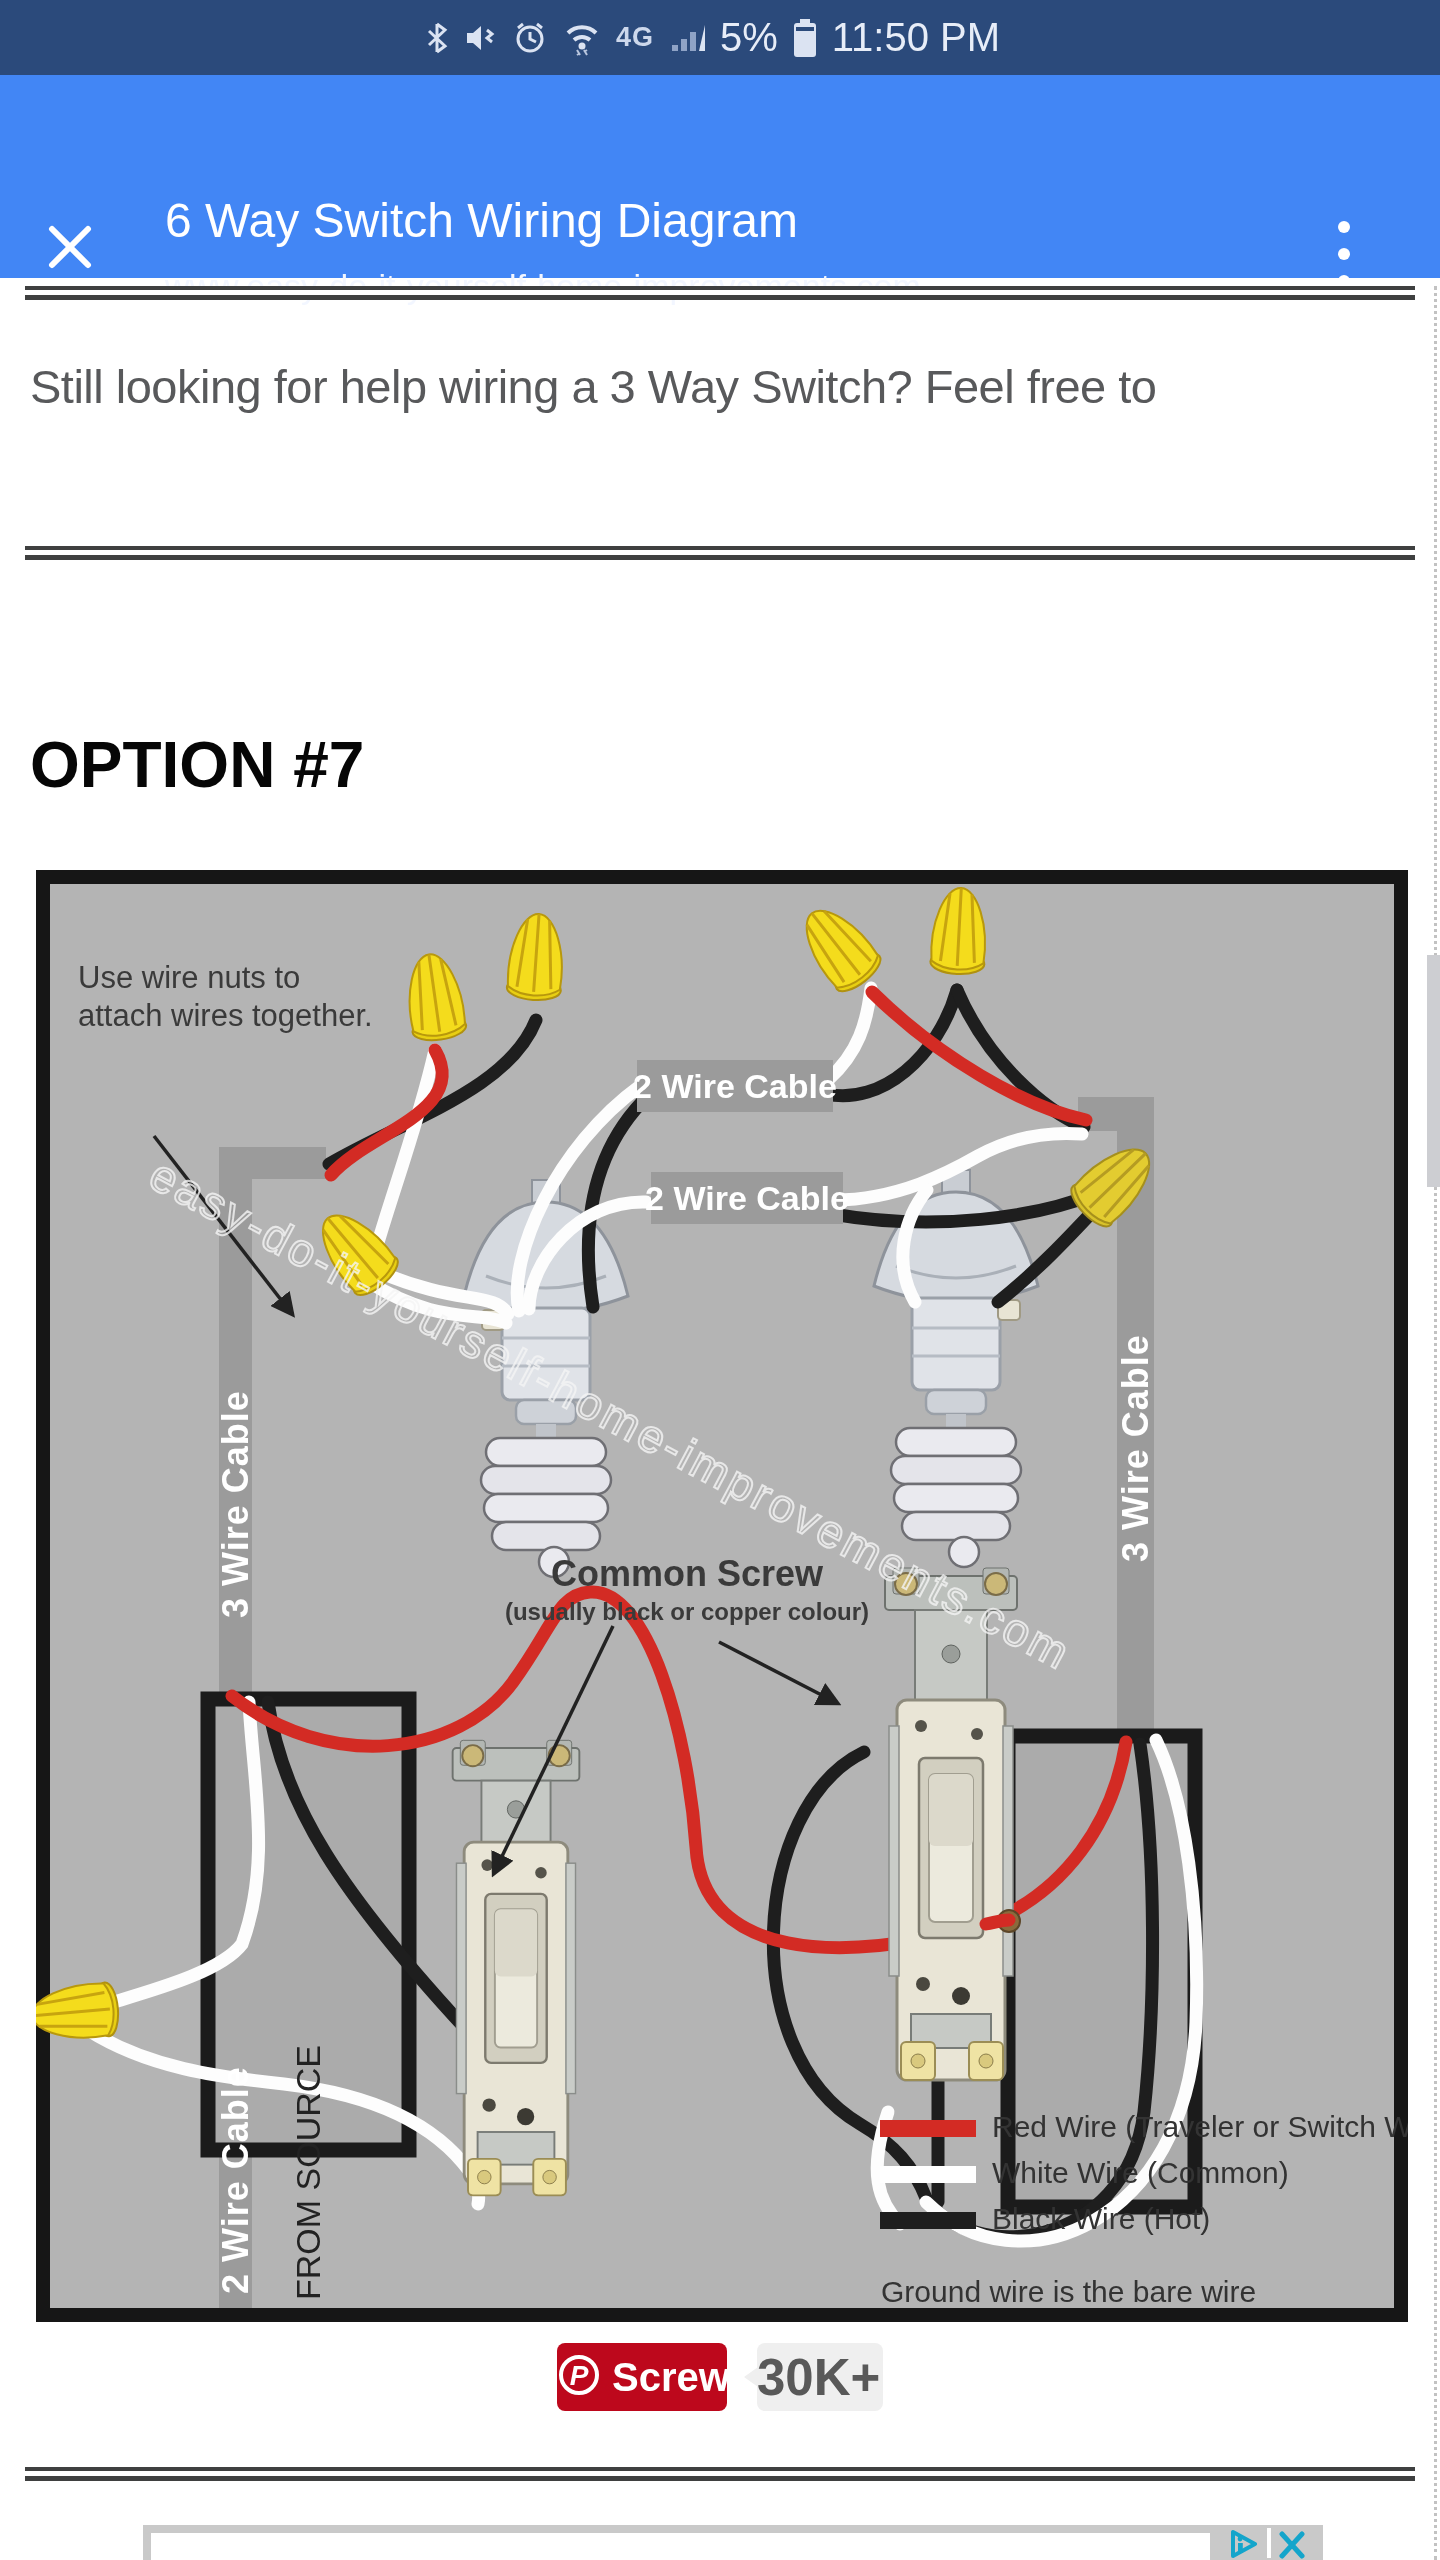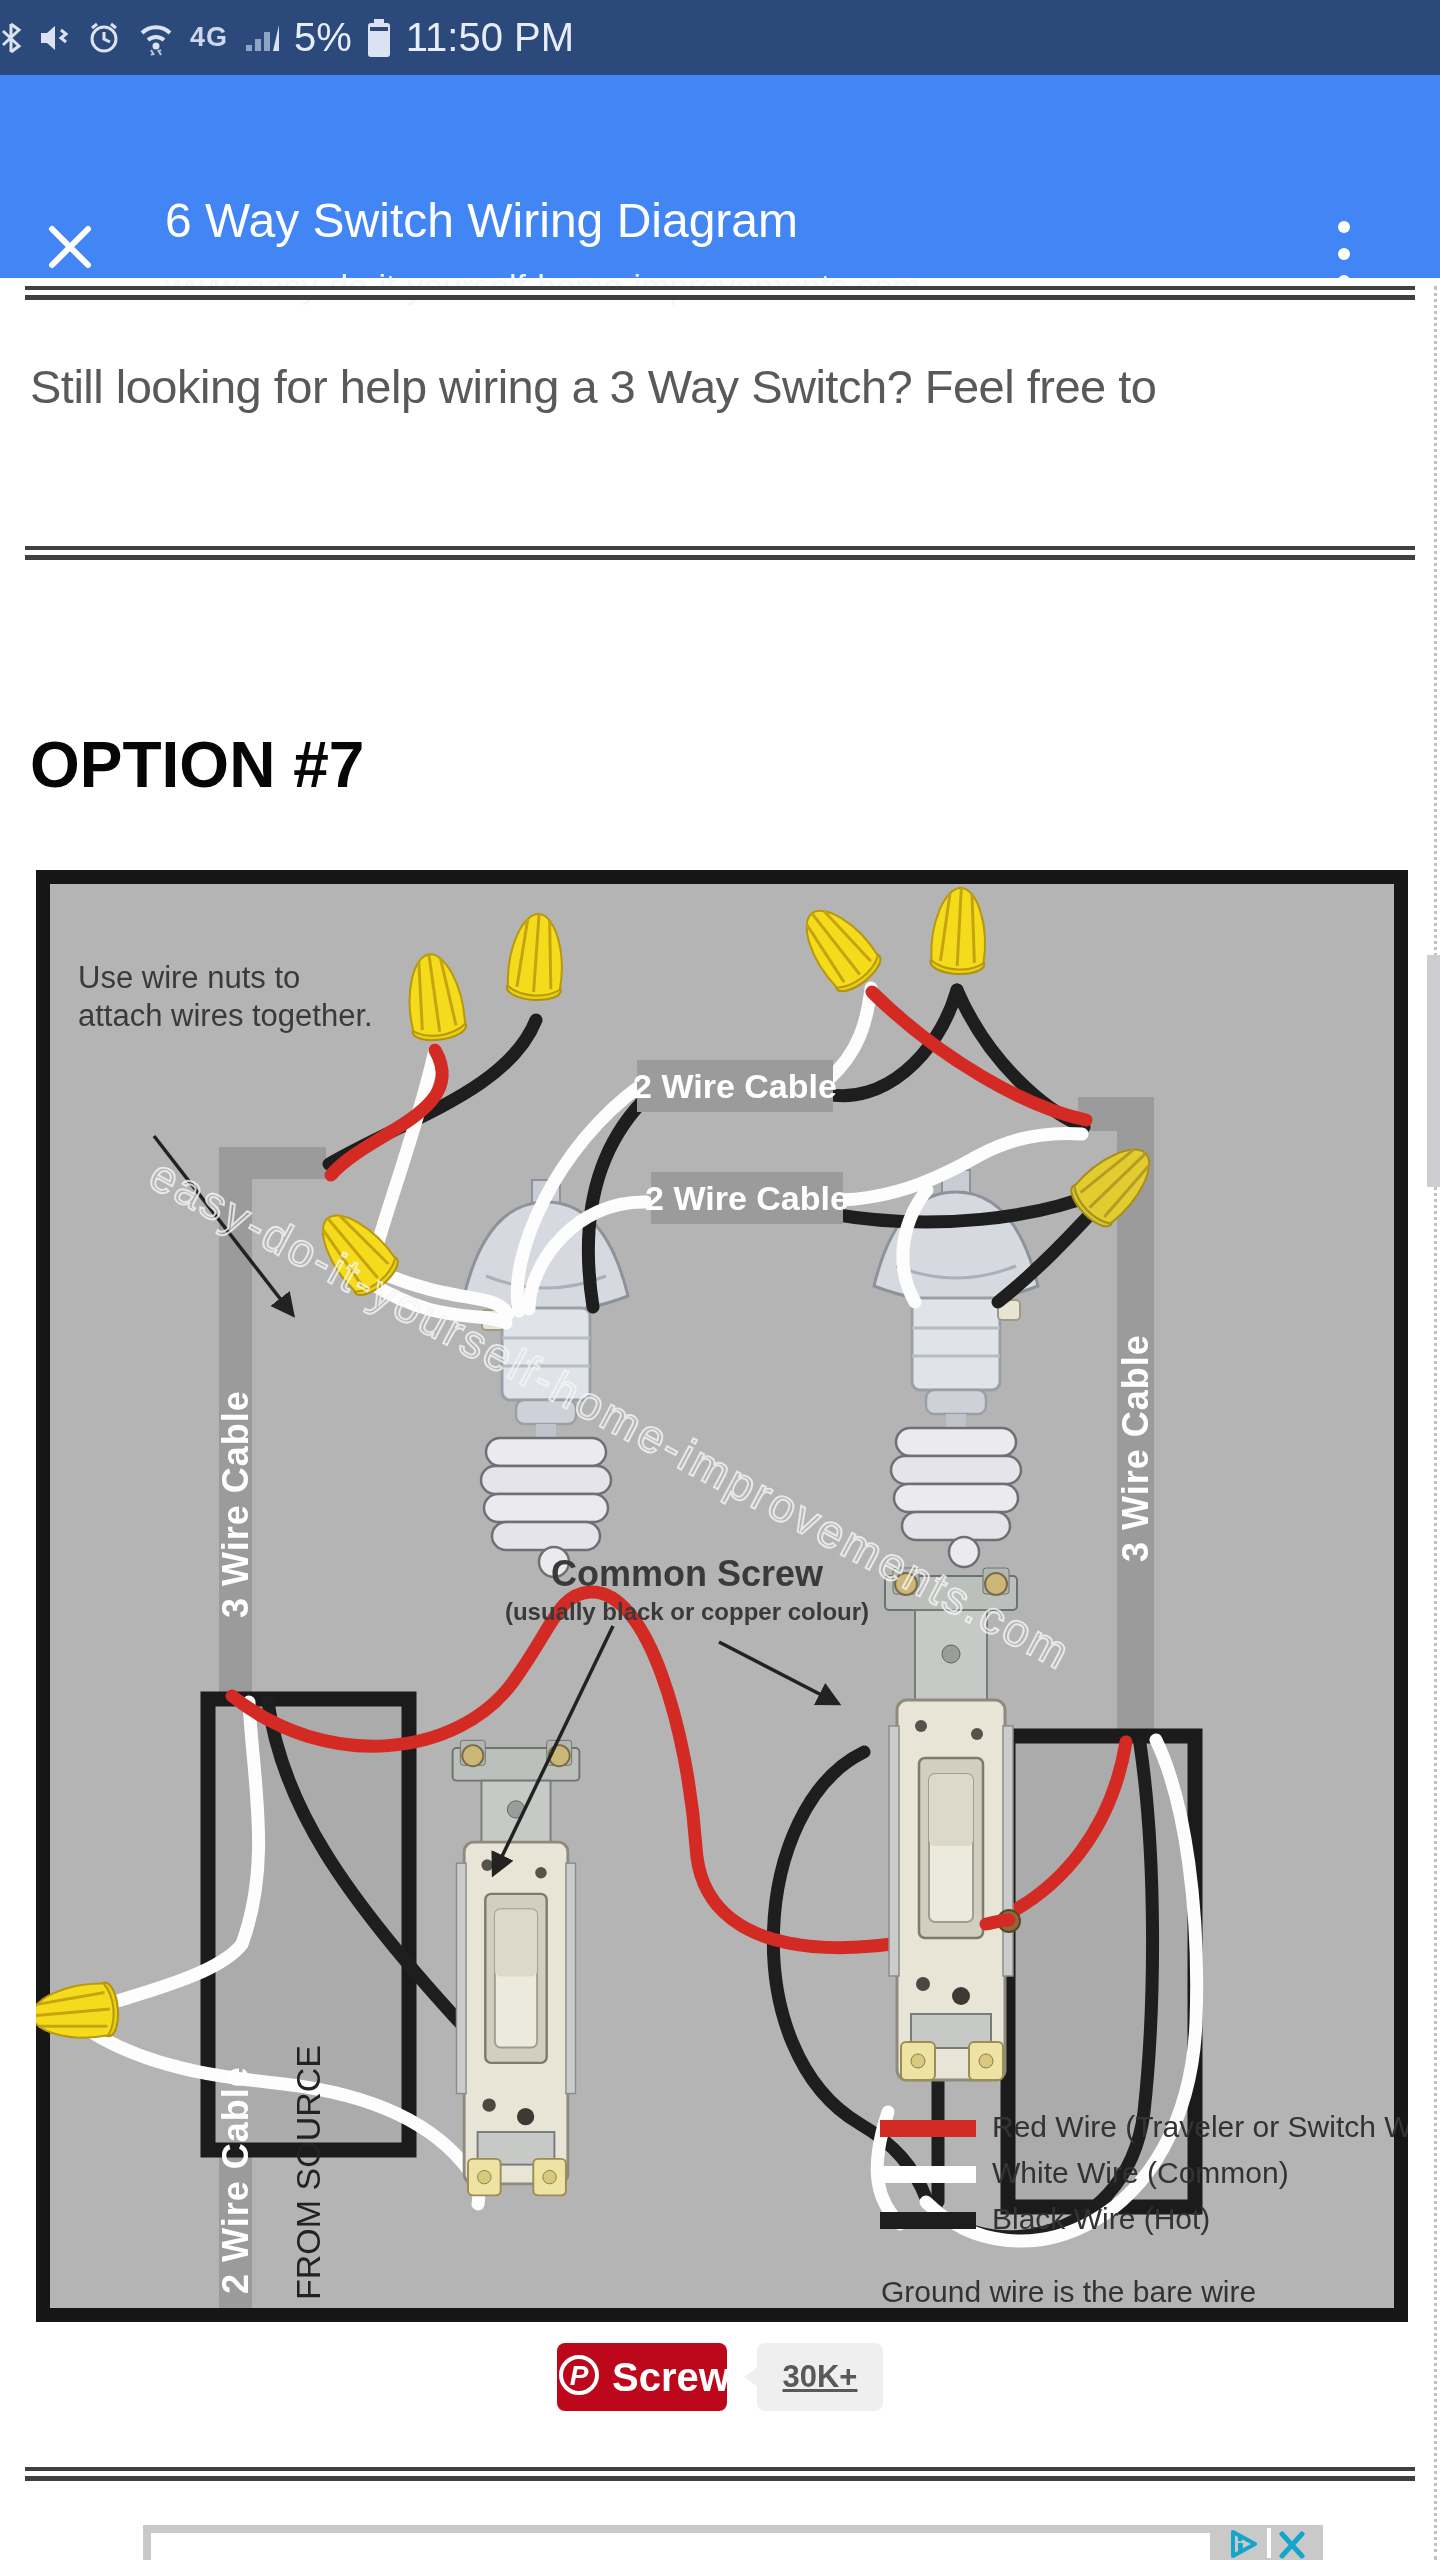--- a/index.html
+++ b/index.html
@@ -1,21 +1,21 @@
 <!DOCTYPE html>
 <html><head>
 <meta charset="utf-8">
 <style>
   html,body{margin:0;padding:0;}
   body{width:1440px;height:2560px;position:relative;background:#ffffff;
        font-family:"Liberation Sans",sans-serif;overflow:hidden;}
 
   
   .status-bar{position:absolute;left:0;top:0;width:1440px;height:75px;background:#2b4a7b;
-    display:flex;align-items:center;justify-content:flex-start;gap:14px;padding-right:14px;box-sizing:border-box;}
+    display:flex;align-items:center;justify-content:center;gap:14px;padding-right:14px;box-sizing:border-box;}
   .status-bar .st-text{color:#e7edf8;font-size:40px;}
   .status-bar svg{display:block;}
   .net-badge{color:#cdd8ec;font-size:27px;font-weight:bold;letter-spacing:1px;}
 
   
   .ct-header{position:absolute;left:0;top:75px;width:1440px;height:203px;background:#4286f5;}
   .close-btn{position:absolute;left:40px;top:142px;width:60px;height:60px;}
   .ct-title{position:absolute;left:165px;top:118px;color:#ffffff;font-size:48px;white-space:nowrap;}
   .ct-url{position:absolute;left:165px;top:192px;color:#f2f6ff;font-size:34px;white-space:nowrap;}
   .kebab{position:absolute;right:88px;top:146px;width:14px;height:80px;}
@@ -36,22 +36,22 @@
     letter-spacing:0px;}
 
   
   .diagram{position:absolute;left:36px;top:870px;width:1372px;height:1452px;}
 
   
   .pin-save{position:absolute;left:557px;top:2343px;width:170px;height:68px;background:#bd081c;
     border-radius:8px;display:flex;align-items:center;justify-content:center;gap:8px;cursor:pointer;}
   .pin-save .lbl{color:#fff;font-size:40px;font-weight:bold;}
   .pin-count{position:absolute;left:757px;top:2343px;width:126px;height:68px;background:#efefef;
-    border-radius:8px;display:flex;align-items:center;justify-content:center;
-    color:#595959;font-size:31px;font-weight:bold;text-decoration:underline;}
+    border-radius:8px;display:flex;align-items:center;justify-content:flex-start;
+    color:#595959;font-size:51px;font-weight:bold;}
   .pin-count:before{content:"";position:absolute;left:-13px;top:24px;width:0;height:0;
     border-top:10px solid transparent;border-bottom:10px solid transparent;border-right:14px solid #efefef;}
 
   
   .ad-box{position:absolute;left:143px;top:2525px;width:1180px;height:35px;background:#c9c9c9;overflow:hidden;}
   .ad-inner{position:absolute;left:8px;top:8px;width:1059px;height:27px;background:#ffffff;}
   .ad-corner{position:absolute;right:0;top:0;width:113px;height:35px;display:flex;align-items:flex-start;gap:6px;
     padding-top:3px;box-sizing:border-box;justify-content:center;}
   .ad-divider{width:4px;height:30px;background:#ffffff;}
 

